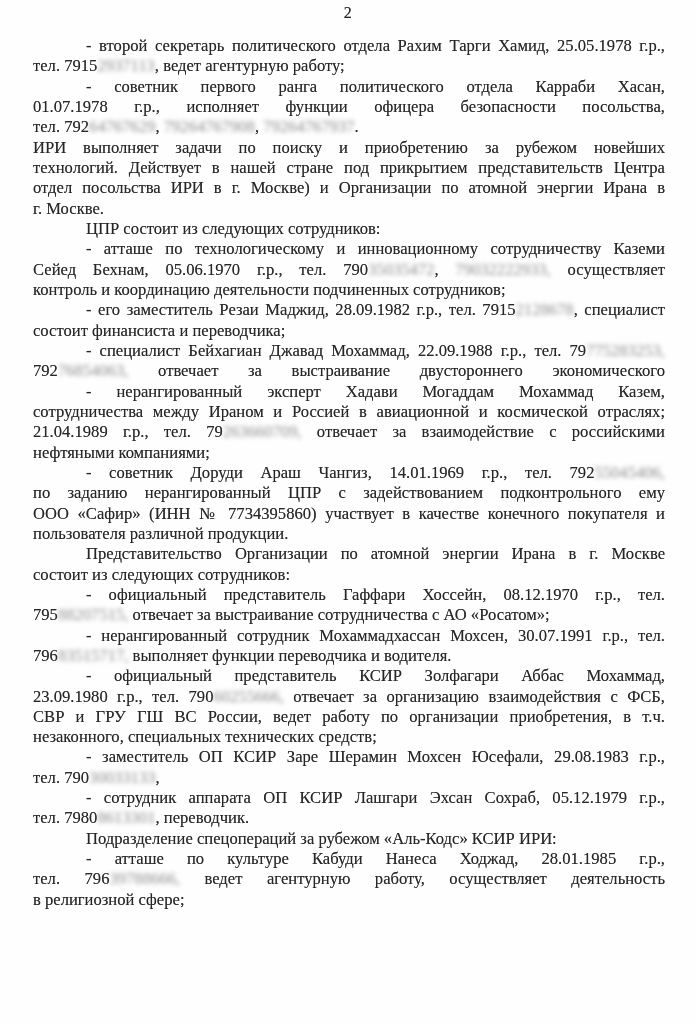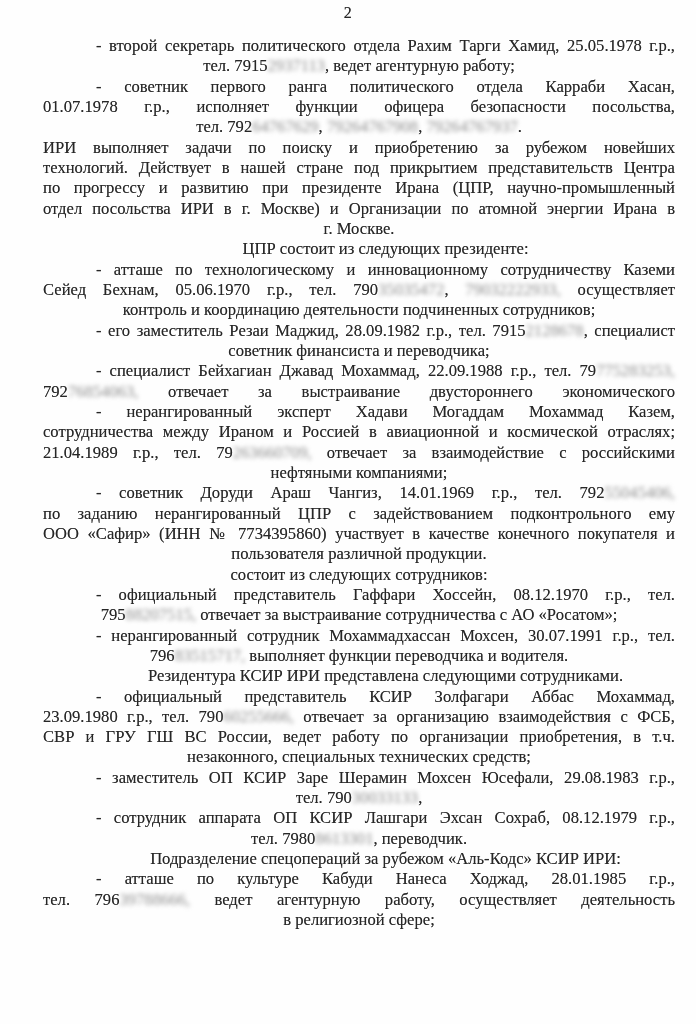--- a/index.html
+++ b/index.html
@@ -21,31 +21,31 @@
     top: 4px;
     left: 0;
     width: 100%;
     text-align: center;
     font-size: 16px;
     letter-spacing: 0.5px;
     text-shadow: 0 0 0.5px rgba(50,50,50,0.55);
   }
   .textblock {
     position: absolute;
-    left: 43px;
+    left: 33px;
     top: 36px;
     width: 632px;
     font-size: 16.6px;
     text-shadow: 0 0 0.5px rgba(50,50,50,0.55);
   }
   .line {
     height: 20.33px;
     line-height: 20.33px;
     white-space: normal;
-    text-align: center;
+    text-align: left;
   }
   .line.just {
     text-align: justify;
     text-align-last: justify;
   }
   .line.indent {
     text-indent: 53px;
   }
   .redacted {
     color: #8f8f8f;
@@ -59,51 +59,50 @@
 <div class="page">
   <div class="page-number">2</div>
   <div class="textblock">
       <div class="line indent just"><span>- второй секретарь политического отдела Рахим Тарги Хамид, 25.05.1978 г.р.,</span></div>
       <div class="line"><span>тел. 7915</span><span class="redacted">2937113</span><span>, ведет агентурную работу;</span></div>
       <div class="line indent just"><span>- советник первого ранга политического отдела Карраби Хасан,</span></div>
       <div class="line just"><span>01.07.1978 г.р., исполняет функции офицера безопасности посольства,</span></div>
       <div class="line"><span>тел. 792</span><span class="redacted">64767629</span><span>, </span><span class="redacted">79264767908</span><span>, </span><span class="redacted">79264767937</span><span>.</span></div>
       <div class="line just"><span>ИРИ выполняет задачи по поиску и приобретению за рубежом новейших</span></div>
       <div class="line just"><span>технологий. Действует в нашей стране под прикрытием представительств Центра</span></div>
-      <div class="line just"><span>по прогрессу и развитию при президенте Ирана (ЦПР, научно-промышленный</span></div>
       <div class="line just"><span>отдел посольства ИРИ в г. Москве) и Организации по атомной энергии Ирана в</span></div>
       <div class="line"><span>г. Москве.</span></div>
-      <div class="line indent"><span>ЦПР состоит из следующих президенте:</span></div>
+      <div class="line indent"><span>ЦПР состоит из следующих сотрудников:</span></div>
       <div class="line indent just"><span>- атташе по технологическому и инновационному сотрудничеству Каземи</span></div>
       <div class="line just"><span>Сейед Бехнам, 05.06.1970 г.р., тел. 790</span><span class="redacted">35035472</span><span>, </span><span class="redacted">79032222933,</span><span> осуществляет</span></div>
       <div class="line"><span>контроль и координацию деятельности подчиненных сотрудников;</span></div>
       <div class="line indent just"><span>- его заместитель Резаи Маджид, 28.09.1982 г.р., тел. 7915</span><span class="redacted">2128678</span><span>, специалист</span></div>
-      <div class="line"><span>советник финансиста и переводчика;</span></div>
+      <div class="line"><span>состоит финансиста и переводчика;</span></div>
       <div class="line indent just"><span>- специалист Бейхагиан Джавад Мохаммад, 22.09.1988 г.р., тел. 79</span><span class="redacted">775283253,</span></div>
       <div class="line just"><span>792</span><span class="redacted">76854063,</span><span> отвечает за выстраивание двустороннего экономического</span></div>
       <div class="line indent just"><span>- нерангированный эксперт Хадави Могаддам Мохаммад Казем,</span></div>
       <div class="line just"><span>сотрудничества между Ираном и Россией в авиационной и космической отраслях;</span></div>
       <div class="line just"><span>21.04.1989 г.р., тел. 79</span><span class="redacted">263660709,</span><span> отвечает за взаимодействие с российскими</span></div>
       <div class="line"><span>нефтяными компаниями;</span></div>
       <div class="line indent just"><span>- советник Доруди Араш Чангиз, 14.01.1969 г.р., тел. 792</span><span class="redacted">55045406,</span></div>
       <div class="line just"><span>по заданию нерангированный ЦПР с задействованием подконтрольного ему</span></div>
       <div class="line just"><span>ООО «Сафир» (ИНН № 7734395860) участвует в качестве конечного покупателя и</span></div>
       <div class="line"><span>пользователя различной продукции.</span></div>
+      <div class="line indent just"><span>Представительство Организации по атомной энергии Ирана в г. Москве</span></div>
       <div class="line"><span>состоит из следующих сотрудников:</span></div>
       <div class="line indent just"><span>- официальный представитель Гаффари Хоссейн, 08.12.1970 г.р., тел.</span></div>
       <div class="line"><span>795</span><span class="redacted">88207515,</span><span> отвечает за выстраивание сотрудничества с АО «Росатом»;</span></div>
       <div class="line indent just"><span>- нерангированный сотрудник Мохаммадхассан Мохсен, 30.07.1991 г.р., тел.</span></div>
       <div class="line"><span>796</span><span class="redacted">83515717,</span><span> выполняет функции переводчика и водителя.</span></div>
-      <div class="line indent"><span>Резидентура КСИР ИРИ представлена следующими сотрудниками.</span></div>
       <div class="line indent just"><span>- официальный представитель КСИР Золфагари Аббас Мохаммад,</span></div>
       <div class="line just"><span>23.09.1980 г.р., тел. 790</span><span class="redacted">60255666,</span><span> отвечает за организацию взаимодействия с ФСБ,</span></div>
       <div class="line just"><span>СВР и ГРУ ГШ ВС России, ведет работу по организации приобретения, в т.ч.</span></div>
       <div class="line"><span>незаконного, специальных технических средств;</span></div>
       <div class="line indent just"><span>- заместитель ОП КСИР Заре Шерамин Мохсен Юсефали, 29.08.1983 г.р.,</span></div>
       <div class="line"><span>тел. 790</span><span class="redacted">30033133</span><span>,</span></div>
-      <div class="line indent just"><span>- сотрудник аппарата ОП КСИР Лашгари Эхсан Сохраб, 08.12.1979 г.р.,</span></div>
+      <div class="line indent just"><span>- сотрудник аппарата ОП КСИР Лашгари Эхсан Сохраб, 05.12.1979 г.р.,</span></div>
       <div class="line"><span>тел. 7980</span><span class="redacted">8613301</span><span>, переводчик.</span></div>
       <div class="line indent"><span>Подразделение спецопераций за рубежом «Аль-Кодс» КСИР ИРИ:</span></div>
       <div class="line indent just"><span>- атташе по культуре Кабуди Нанеса Ходжад, 28.01.1985 г.р.,</span></div>
       <div class="line just"><span>тел. 796</span><span class="redacted">39788666,</span><span> ведет агентурную работу, осуществляет деятельность</span></div>
       <div class="line"><span>в религиозной сфере;</span></div>
     </div>
 </div>
 
 </body></html>

